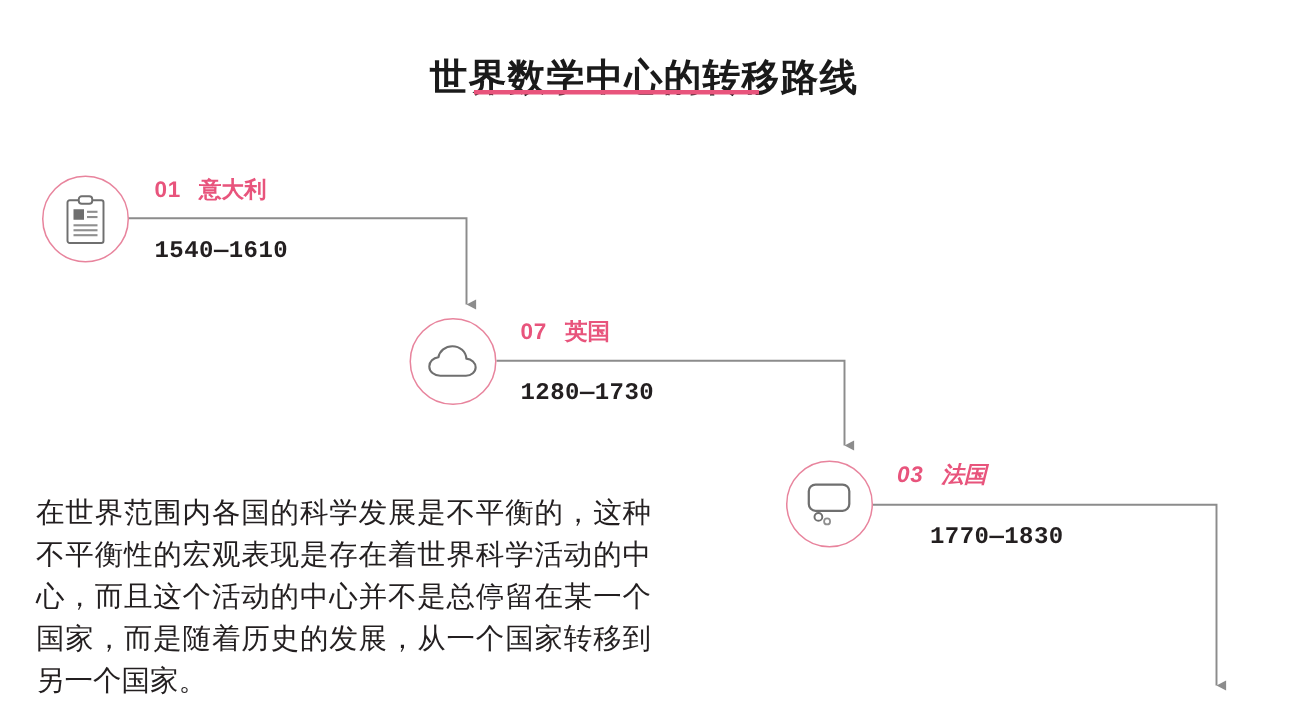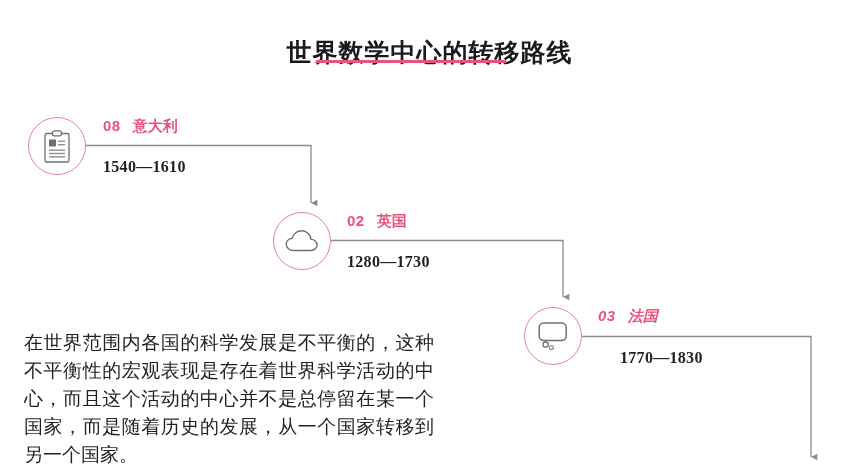--- a/index.html
+++ b/index.html
@@ -84,21 +84,21 @@
   .node-label .country {
     margin-left: 12px;
     font-family: "Liberation Sans", "DejaVu Sans", sans-serif;
   }
   .node-date {
     position: absolute;
     white-space: nowrap;
     font-size: 16px;
     font-weight: bold;
     color: #231f20;
-    font-family: Liberation Serif, serif;
+    font-family: Liberation Mono, monospace;
     letter-spacing: 0.3px;
   }
 
   
   .icon-svg { display: block; }
 
   
   .body-paragraph {
     position: absolute;
     left: 24px;
@@ -141,35 +141,35 @@
       <rect x="8.5" y="0.8" width="9" height="5" rx="2" fill="#ffffff" stroke="#6f6f6f" stroke-width="1.3"></rect>
       <rect x="5" y="9.5" width="7" height="7" fill="#6f6f6f"></rect>
       <rect x="14" y="10.5" width="7" height="1.4" fill="#8f8f8f"></rect>
       <rect x="14" y="14" width="7" height="1.4" fill="#8f8f8f"></rect>
       <rect x="5" y="19.5" width="16" height="1.4" fill="#8f8f8f"></rect>
       <rect x="5" y="22.8" width="16" height="1.4" fill="#8f8f8f"></rect>
       <rect x="5" y="26.1" width="16" height="1.4" fill="#8f8f8f"></rect>
     </svg>
   </div>
   <div class="node-label" style="left:103px; top:117px;">
-    <span class="num">08</span><span class="country">意大利</span>
+    <span class="num">01</span><span class="country">意大利</span>
   </div>
   <div class="node-date" style="left:103px; top:158px;">1540—1610</div>
 </div>
 
 <div class="node">
   <div class="node-circle" style="left:273px; top:212px;">
     <svg class="icon-svg" width="34" height="24" viewBox="0 0 34 24">
       <path d="M8.5,21.5 C4.4,21.5 1.2,18.7 1.2,15.3 C1.2,12.2 3.8,9.6 7.3,9.2
                C8.0,5.0 11.9,1.8 16.6,1.8 C21.6,1.8 25.7,5.5 25.9,10.1
                C29.4,10.4 32.1,12.9 32.1,15.9 C32.1,19.0 29.2,21.5 25.6,21.5 Z" fill="#ffffff" stroke="#6f6f6f" stroke-width="1.4" stroke-linejoin="round"></path>
     </svg>
   </div>
   <div class="node-label" style="left:347px; top:212px;">
-    <span class="num">02</span><span class="country">英国</span>
+    <span class="num">07</span><span class="country">英国</span>
   </div>
   <div class="node-date" style="left:347px; top:253px;">1280—1730</div>
 </div>
 
 <div class="node">
   <div class="node-circle" style="left:524px; top:307px;">
     <svg class="icon-svg" width="34" height="30" viewBox="0 0 34 30">
       <rect x="3.2" y="2" width="27" height="17.5" rx="4.5" fill="#ffffff" stroke="#6f6f6f" stroke-width="1.5"></rect>
       <circle cx="9.6" cy="23.6" r="2.6" fill="#ffffff" stroke="#6f6f6f" stroke-width="1.3"></circle>
       <circle cx="15.4" cy="26.6" r="2.0" fill="#ffffff" stroke="#8f8f8f" stroke-width="1.2"></circle>

